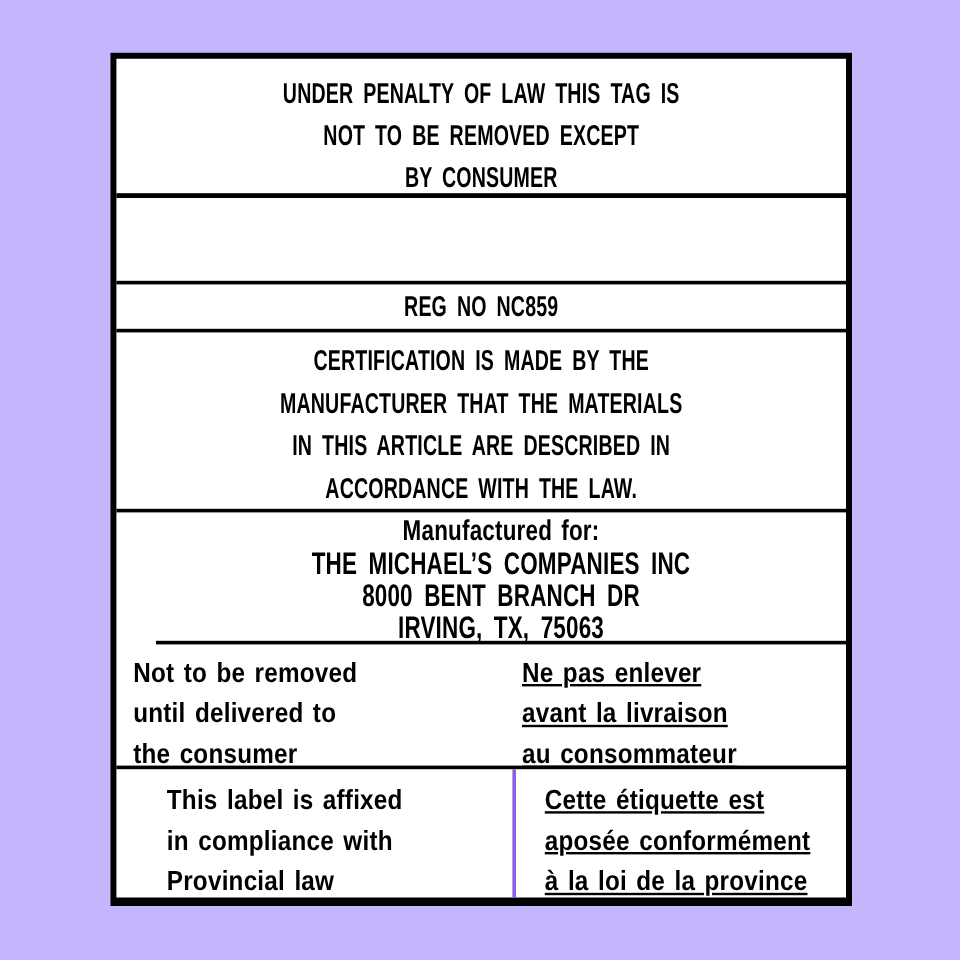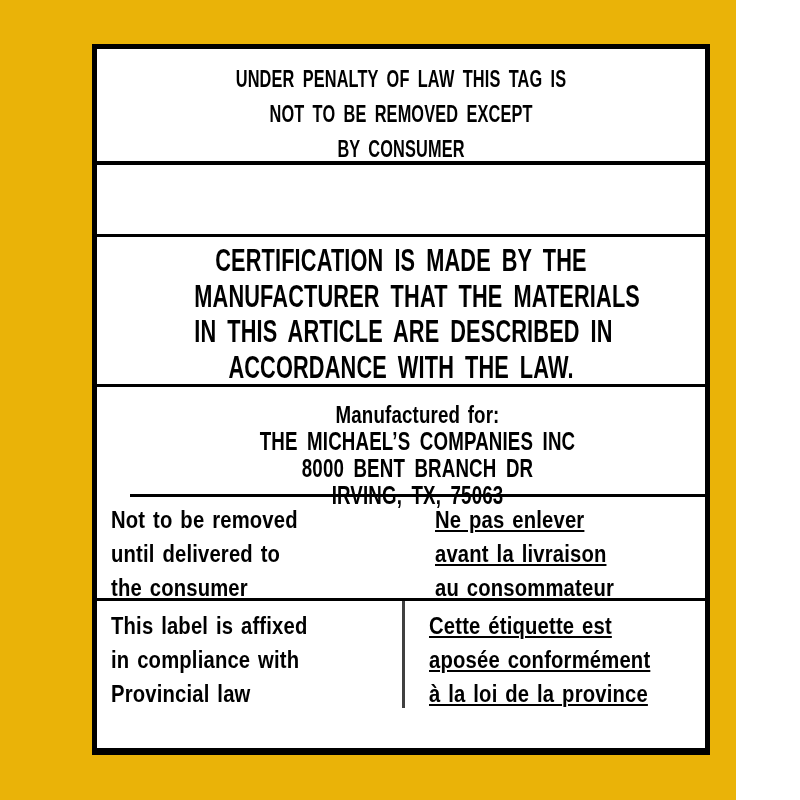--- a/index.html
+++ b/index.html
@@ -2,23 +2,23 @@
 <html><head>
 <meta charset="utf-8">
 <style>
   html, body {
     margin: 0;
     padding: 0;
     background: #ffffff;
   }
   .page {
     position: relative;
-    width: 736px;
+    width: 800px;
     height: 800px;
-    background: #eab308;
+    background: #c4b5fd;
     font-family: "Liberation Sans", sans-serif;
     font-weight: bold;
     color: #000000;
     overflow: hidden;
   }
   .label {
     position: absolute;
     left: 92px;
     top: 44px;
     width: 618px;
@@ -58,26 +58,26 @@
     height: 40px;
     font-size: 24px;
     display: flex;
     align-items: center;
     justify-content: center;
   }
   .row-reg .line { width: 100%; text-align: center; }
   .row-cert {
     height: 150px;
     padding-top: 6px;
-    font-size: 32px;
+    font-size: 24px;
     line-height: 35.5px;
   }
   .row-manu {
     height: 110px;
-    padding-top: 14px;
+    padding-top: 2px;
     line-height: 27px;
     margin-left: 33px;
   }
   .manu-title { font-size: 24px; }
   .manu-line  { font-size: 26px; }
 
   .row-bil {
     display: flex;
     font-size: 23px;
     line-height: 34px;
@@ -87,37 +87,40 @@
   .col { box-sizing: border-box; }
   .col-en {
     width: 308px;
     padding: 6px 0 0 14px;
   }
   .col-fr {
     flex: 1;
     padding: 6px 0 0 30px;
     text-decoration: underline;
   }
-  .row-bil2 .col-en { border-right: 3px solid #404040; padding-top: 8px; }
+  .row-bil2 .col-en { border-right: 3px solid #8b5cf6; padding-top: 8px; margin-left: 28px; }
   .row-bil2 .col-fr { padding-top: 8px; padding-left: 24px; }
 </style>
 </head>
 <body>
 
 <div class="page">
   <div class="label">
 
     <div class="row row-header center bb4">
       <div class="line cx68">UNDER PENALTY OF LAW THIS TAG IS</div>
       <div class="line cx68">NOT TO BE REMOVED EXCEPT</div>
       <div class="line cx68">BY CONSUMER</div>
     </div>
 
     <div class="row row-empty bb3"></div>
 
+    <div class="row row-reg bb3">
+      <div class="line cx68">REG NO NC859</div>
+    </div>
 
     <div class="row row-cert center bb3">
       <div class="line cx68">CERTIFICATION IS MADE BY THE</div>
       <div class="line cx68">MANUFACTURER THAT THE MATERIALS</div>
       <div class="line cx68">IN THIS ARTICLE ARE DESCRIBED IN</div>
       <div class="line cx68">ACCORDANCE WITH THE LAW.</div>
     </div>
 
     <div class="row row-manu center bb3">
       <div class="line cx78 manu-title">Manufactured for:</div>

